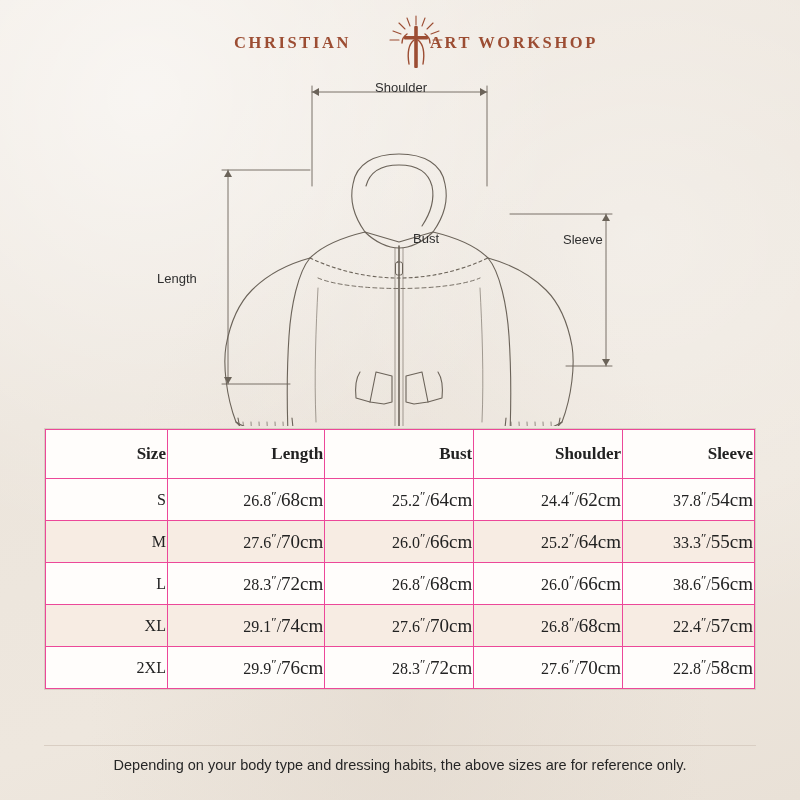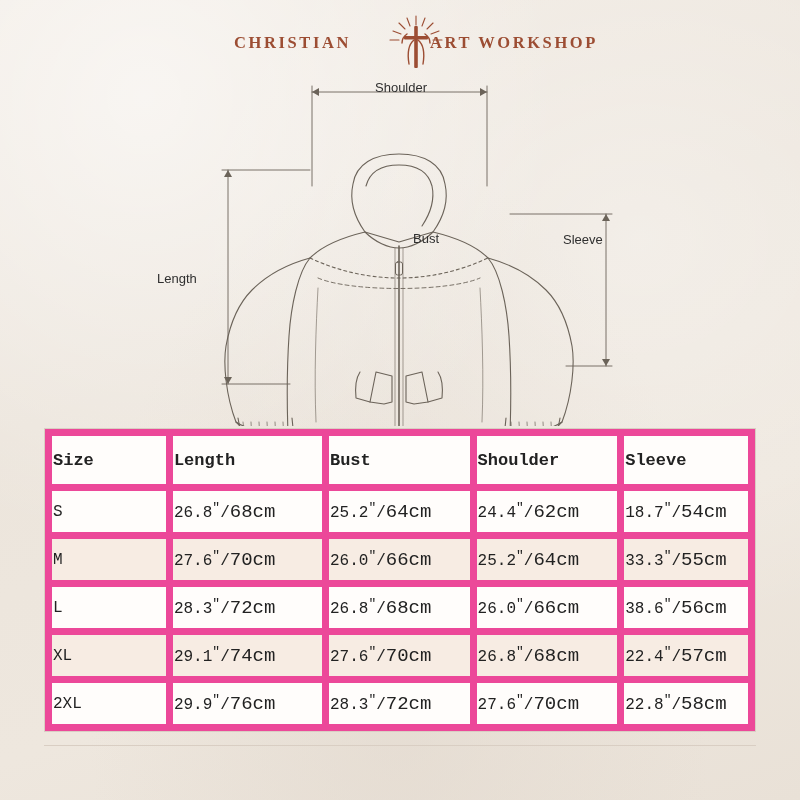--- a/index.html
+++ b/index.html
@@ -100,24 +100,24 @@
     font-size: 17px;
     letter-spacing: 0.6px;
   }
   table.size-table {
     width: 100%;
     border-collapse: collapse;
     table-layout: fixed;
   }
   table.size-table th,
   table.size-table td {
-    border: 7px solid #ec4899;
-    text-align: left;
+    border: 1px solid #ec4899;
+    text-align: right;
     color: #222;
-    font-family: Liberation Mono, monospace;
+    font-family: Liberation Serif, serif;
   }
   table.size-table th {
     height: 46px;
     font-size: 17px;
     font-weight: 700;
     background: #fffdfb;
   }
   table.size-table td {
     height: 39px;
     font-size: 16px;
@@ -314,21 +314,21 @@
           <th>Sleeve</th>
         </tr>
       </thead>
       <tbody>
 
         <tr>
           <td class="size-cell">S</td>
           <td><span>26.8</span><span class="inchmark">″</span><span>/</span><span class="unit">68cm</span></td>
           <td><span>25.2</span><span class="inchmark">″</span><span>/</span><span class="unit">64cm</span></td>
           <td><span>24.4</span><span class="inchmark">″</span><span>/</span><span class="unit">62cm</span></td>
-          <td><span>18.7</span><span class="inchmark">″</span><span>/</span><span class="unit">54cm</span></td>
+          <td><span>37.8</span><span class="inchmark">″</span><span>/</span><span class="unit">54cm</span></td>
         </tr>
 
         <tr class="alt">
           <td class="size-cell">M</td>
           <td><span>27.6</span><span class="inchmark">″</span><span>/</span><span class="unit">70cm</span></td>
           <td><span>26.0</span><span class="inchmark">″</span><span>/</span><span class="unit">66cm</span></td>
           <td><span>25.2</span><span class="inchmark">″</span><span>/</span><span class="unit">64cm</span></td>
           <td><span>33.3</span><span class="inchmark">″</span><span>/</span><span class="unit">55cm</span></td>
         </tr>
 
@@ -353,14 +353,15 @@
           <td><span>29.9</span><span class="inchmark">″</span><span>/</span><span class="unit">76cm</span></td>
           <td><span>28.3</span><span class="inchmark">″</span><span>/</span><span class="unit">72cm</span></td>
           <td><span>27.6</span><span class="inchmark">″</span><span>/</span><span class="unit">70cm</span></td>
           <td><span>22.8</span><span class="inchmark">″</span><span>/</span><span class="unit">58cm</span></td>
         </tr>
       </tbody>
     </table>
   </div>
 
   <div class="divider"></div>
+  <div class="footer-note">Depending on your body type and dressing habits, the above sizes are for reference only.</div>
 
 </div>
 
 </body></html>

